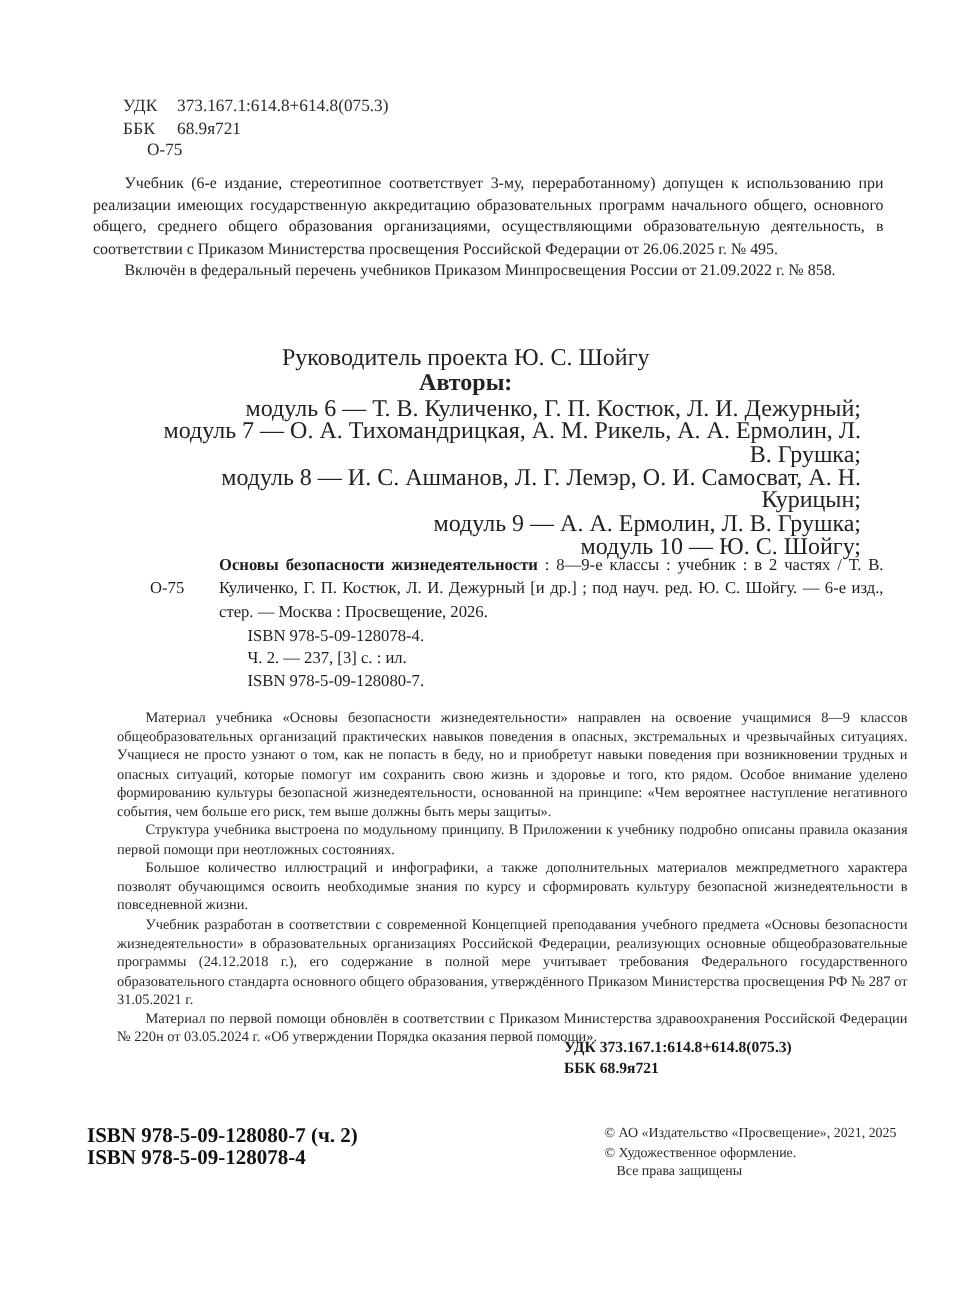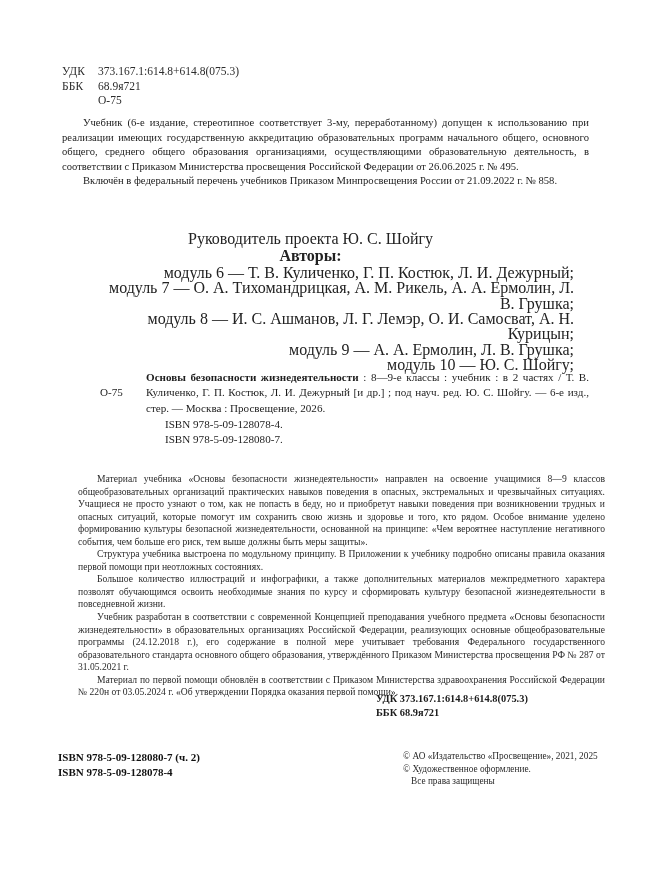--- a/index.html
+++ b/index.html
@@ -29,20 +29,21 @@
     line-height: 14.5px;
     color: #2b2b2b;
   }
   .udk-row {
     display: flex;
   }
   .udk-label {
     width: 36px;
     flex: 0 0 36px;
     letter-spacing: 0.2px;
+    margin-left: 20px;
   }
   .udk-value {
     white-space: pre;
   }
   .udk-code {
     margin-left: 36px;
   }
 
   
   .approval {
@@ -147,21 +148,21 @@
     line-height: 13.6px;
     font-weight: bold;
     color: #1a1a1a;
   }
 
   
   .isbn-footer {
     position: absolute;
     left: 58px;
     top: 750px;
-    font-size: 11px;
+    font-size: 14px;
     line-height: 15px;
     font-weight: bold;
     color: #111;
   }
   .copyright {
     position: absolute;
     left: 403px;
     top: 750px;
     font-size: 9.3px;
     line-height: 12.6px;
@@ -202,20 +203,21 @@
     <div class="mod">модуль 9 — А. А. Ермолин, Л. В. Грушка;</div>
     <div class="mod">модуль 10 — Ю. С. Шойгу;</div>
   </div>
 
   <div class="biblio">
     <div class="biblio-main">
       <span class="biblio-sigla">О-75</span><span class="title">Основы безопасности жизнедеятельности</span><span> : 8—9-е классы : учебник : в 2 частях / Т. В. Куличенко, Г. П. Костюк, Л. И. Дежурный [и др.] ; под науч. ред. Ю. С. Шойгу. — 6-е изд., стер. — Москва : Просвещение, 2026.</span>
     </div>
     <div class="biblio-sub">
       <div>ISBN 978-5-09-128078-4.</div>
+      <div>Ч. 2. — 237, [3] с. : ил.</div>
       <div>ISBN 978-5-09-128080-7.</div>
     </div>
   </div>
 
   <div class="annotation">
     <p>Материал учебника «Основы безопасности жизнедеятельности» направлен на освоение учащимися 8—9 классов общеобразовательных организаций практических навыков поведения в опасных, экстремальных и чрезвычайных ситуациях. Учащиеся не просто узнают о том, как не попасть в беду, но и приобретут навыки поведения при возникновении трудных и опасных ситуаций, которые помогут им сохранить свою жизнь и здоровье и того, кто рядом. Особое внимание уделено формированию культуры безопасной жизнедеятельности, основанной на принципе: «Чем вероятнее наступление негативного события, чем больше его риск, тем выше должны быть меры защиты».</p>
     <p>Структура учебника выстроена по модульному принципу. В Приложении к учебнику подробно описаны правила оказания первой помощи при неотложных состояниях.</p>
     <p>Большое количество иллюстраций и инфографики, а также дополнительных материалов межпредметного характера позволят обучающимся освоить необходимые знания по курсу и сформировать культуру безопасной жизнедеятельности в повседневной жизни.</p>
     <p>Учебник разработан в соответствии с современной Концепцией преподавания учебного предмета «Основы безопасности жизнедеятельности» в образовательных организациях Российской Федерации, реализующих основные общеобразовательные программы (24.12.2018 г.), его содержание в полной мере учитывает требования Федерального государственного образовательного стандарта основного общего образования, утверждённого Приказом Министерства просвещения РФ № 287 от 31.05.2021 г.</p>
     <p>Материал по первой помощи обновлён в соответствии с Приказом Министерства здравоохранения Российской Федерации № 220н от 03.05.2024 г. «Об утверждении Порядка оказания первой помощи».</p>

